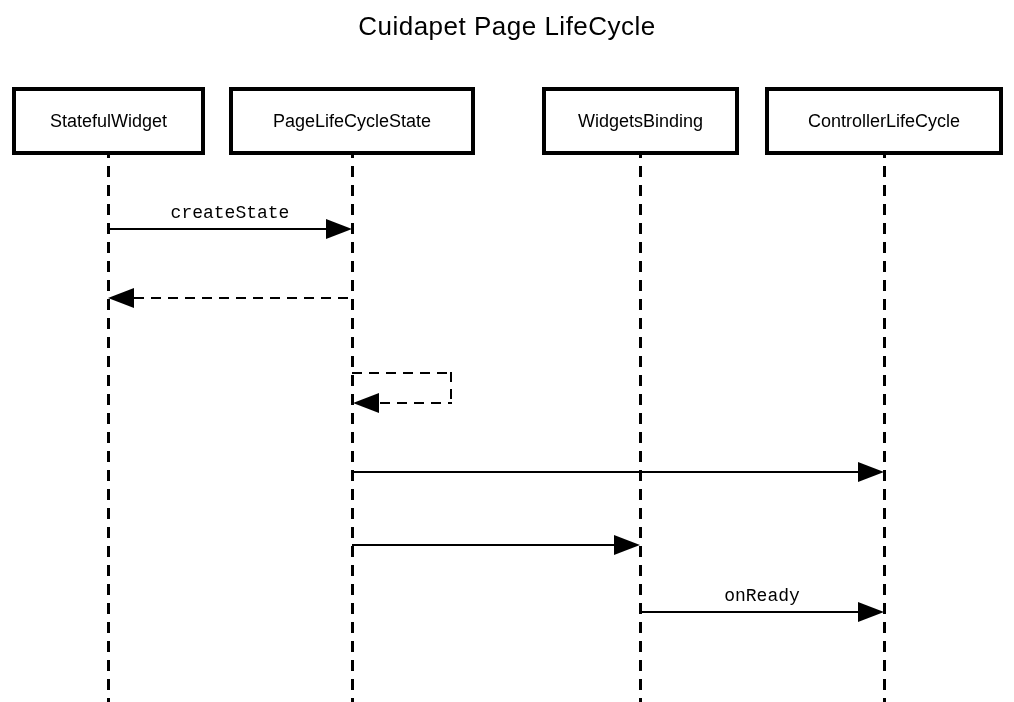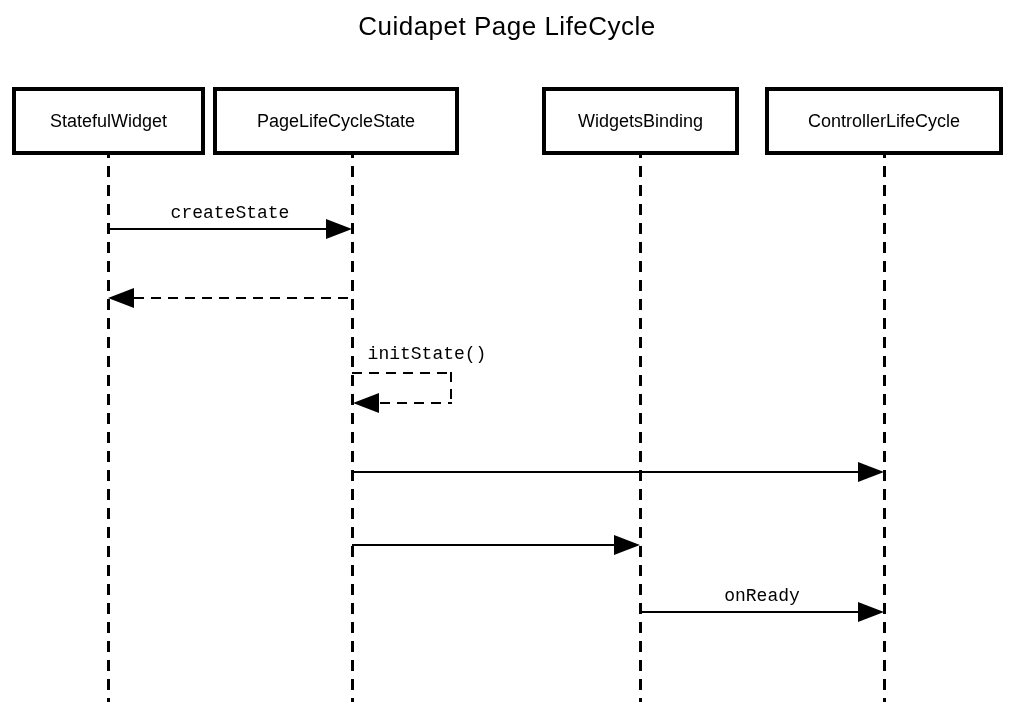--- a/index.html
+++ b/index.html
@@ -76,39 +76,38 @@
   <div class="title">Cuidapet Page LifeCycle</div>
 
   <div class="lifeline" style="left:107px"></div>
   <div class="lifeline" style="left:351px"></div>
   <div class="lifeline" style="left:639px"></div>
   <div class="lifeline" style="left:883px"></div>
 
   <div class="actor" style="left:12px;width:193px">
     <span>StatefulWidget</span>
   </div>
-  <div class="actor" style="left:213px;width:246px">
+  <div class="actor" style="left:229px;width:246px">
     <span>PageLifeCycleState</span>
   </div>
   <div class="actor" style="left:542px;width:197px">
     <span>WidgetsBinding</span>
   </div>
   <div class="actor" style="left:765px;width:238px">
     <span>ControllerLifeCycle</span>
   </div>
 
   <div class="msg-label" style="left:108px;top:202px;width:244px">createState</div>
   <div class="line-solid" style="left:108px;top:228px;width:222px"></div>
   <div class="arrow-right" style="left:326px;top:219px"></div>
 
   <div class="msg-label" style="left:108px;top:272px;width:244px"></div>
   <div class="line-dash-h" style="left:134px;top:297px;width:218px"></div>
   <div class="arrow-left" style="left:108px;top:288px"></div>
 
-  <div class="msg-label" style="left:352px;top:343px;width:150px">initState()</div>
   <div class="line-dash-h" style="left:352px;top:372px;width:100px"></div>
   <div class="line-dash-v" style="left:450px;top:372px;height:32px"></div>
   <div class="line-dash-h" style="left:380px;top:402px;width:72px"></div>
   <div class="arrow-left" style="left:353px;top:393px"></div>
 
   <div class="line-solid" style="left:352px;top:471px;width:508px"></div>
   <div class="arrow-right" style="left:858px;top:462px"></div>
 
   <div class="line-solid" style="left:352px;top:544px;width:264px"></div>
   <div class="arrow-right" style="left:614px;top:535px"></div>

